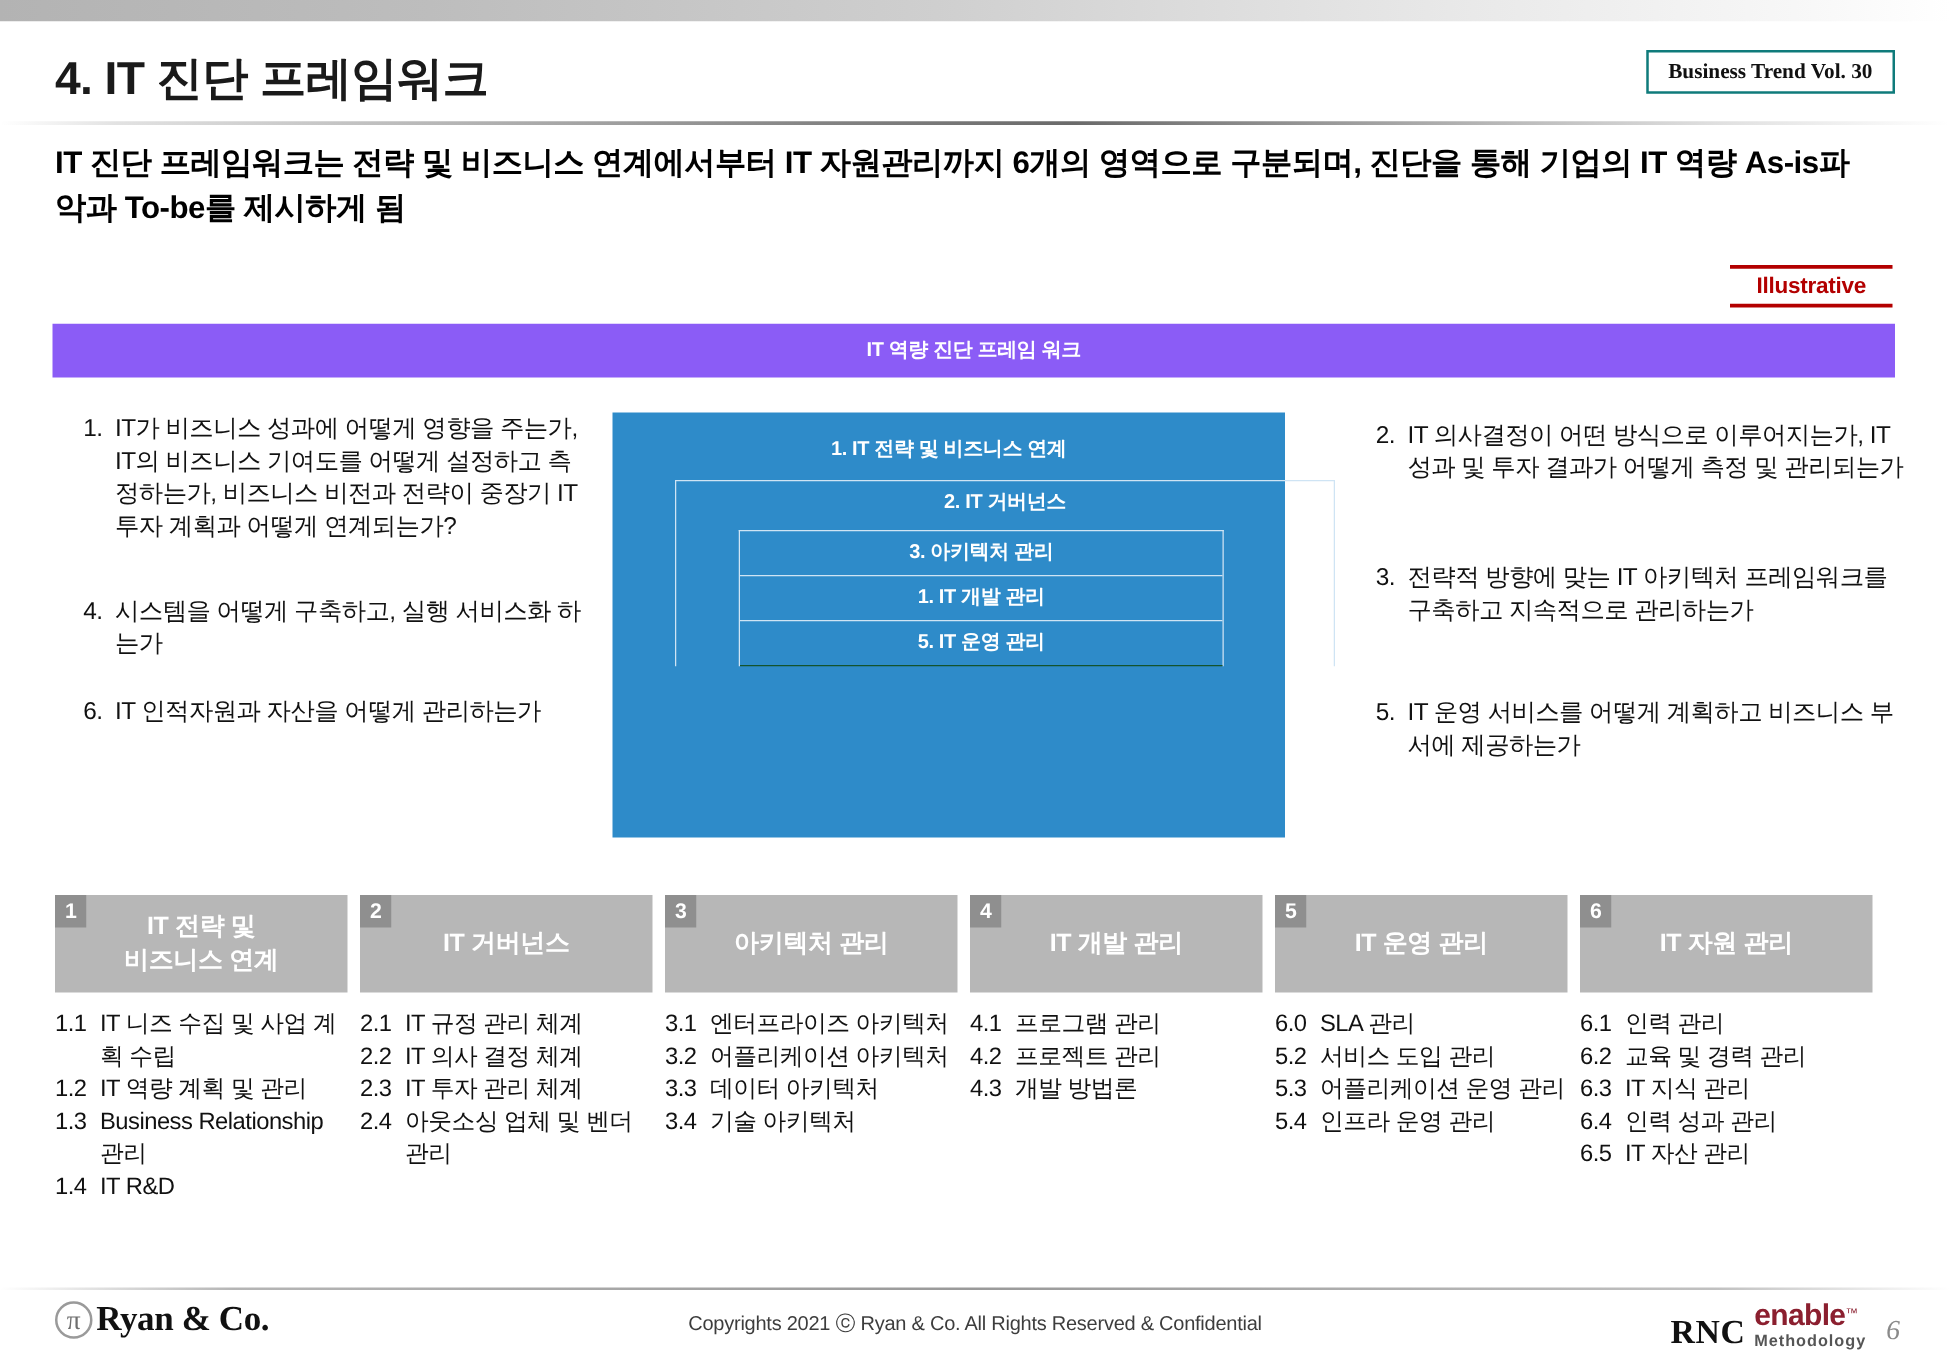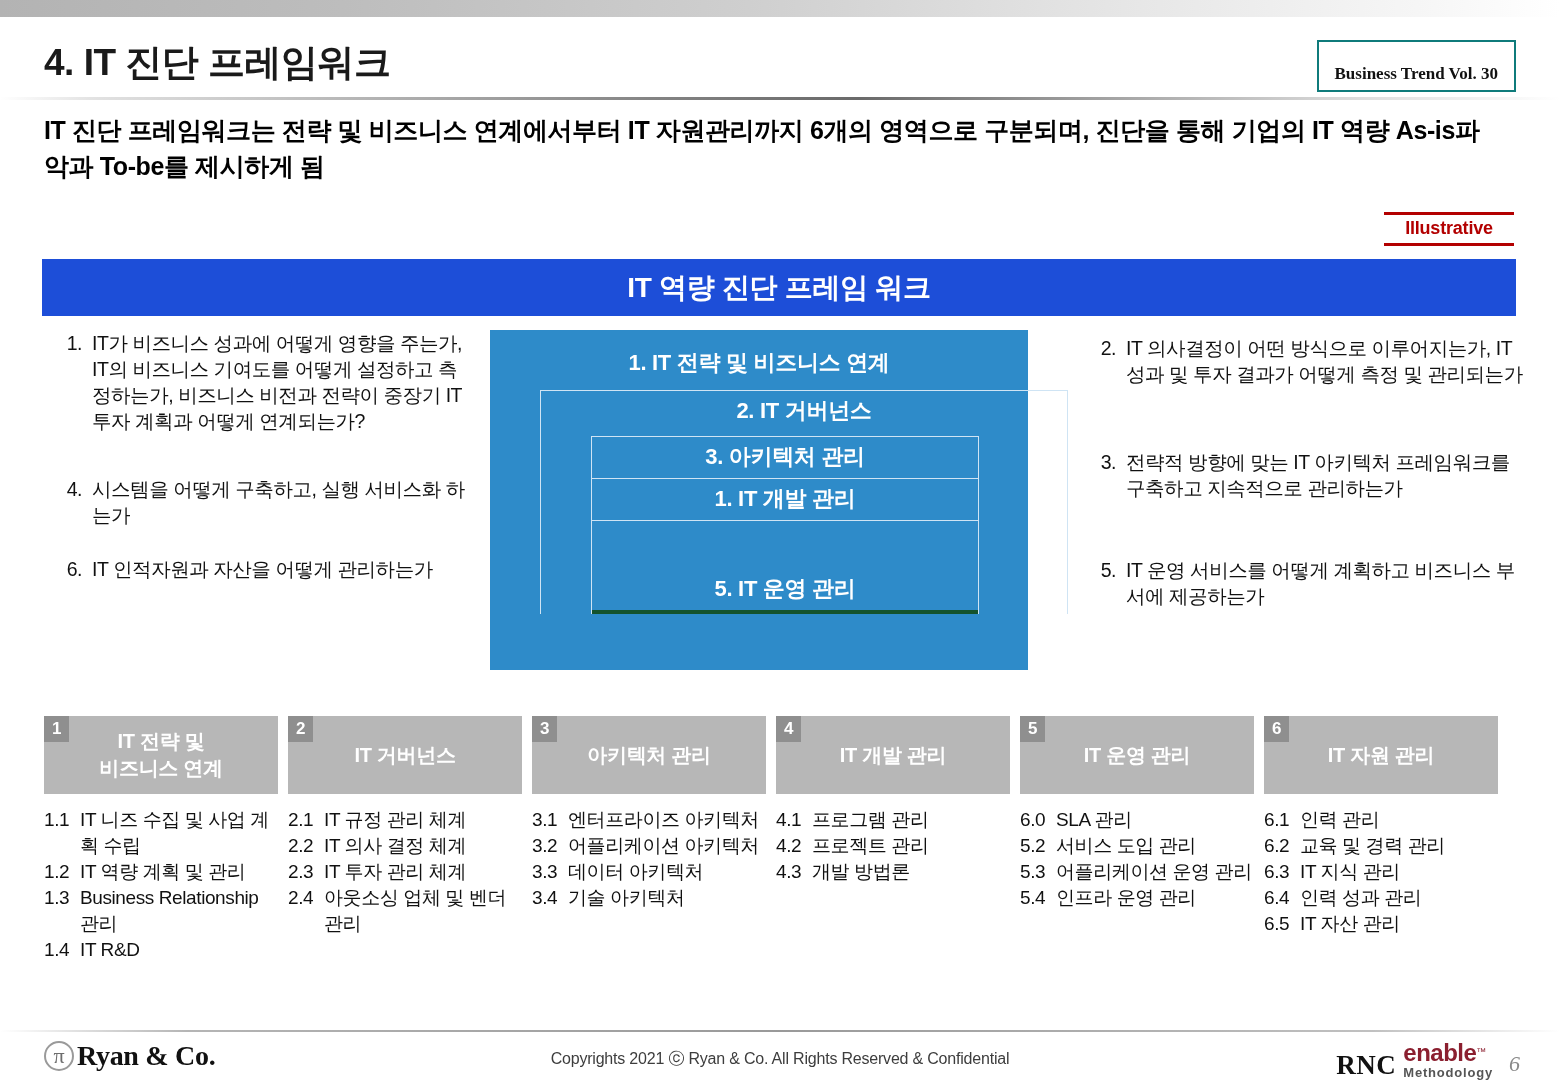--- a/index.html
+++ b/index.html
@@ -45,21 +45,21 @@
     height: 3px;
     background: linear-gradient(to right, rgba(255,255,255,0) 0%, rgba(140,140,140,0.25) 6%, rgba(90,90,90,0.75) 42%, rgba(80,80,80,0.85) 55%, rgba(150,150,150,0.3) 88%, rgba(255,255,255,0) 100%);
   }
 
   
   .trend-badge {
     position: absolute;
     right: 44px;
     top: 40px;
     border: 2px solid #0f7b7b;
-    padding: 22px 16px 6px 16px;
+    padding: 5px 16px 6px 16px;
     font-family: "Liberation Serif", "DejaVu Serif", serif;
     font-size: 17px;
     font-weight: bold;
     color: #111111;
     background: #ffffff;
     white-space: nowrap;
   }
 
   
   .subtitle {
@@ -96,24 +96,24 @@
     padding: 1px 0 2px 0;
     letter-spacing: -0.2px;
   }
 
   
   .teal-band {
     position: absolute;
     left: 42px;
     top: 259px;
     width: 1474px;
-    height: 57px;
-    background: #1d4ed8;
+    height: 43px;
+    background: #8b5cf6;
     color: #ffffff;
-    font-size: 28px;
+    font-size: 16px;
     font-weight: bold;
     display: flex;
     align-items: center;
     justify-content: center;
     letter-spacing: -0.3px;
   }
 
   
   .qlist { position: absolute; }
   .qlist.left  { left: 52px;  top: 331px;  width: 420px; }
@@ -140,21 +140,21 @@
     left: 490px;
     top: 330px;
     width: 538px;
     height: 340px;
     background: #2e8bc9;
     box-sizing: border-box;
     padding-top: 13px;
   }
   .lvl-label {
     color: #ffffff;
-    font-size: 22px;
+    font-size: 16px;
     font-weight: bold;
     text-align: center;
     letter-spacing: -0.3px;
     line-height: 1;
     padding: 9px 0 10px 0;
   }
   .box2 {
     margin: 6px 0 0 50px;
     width: 528px;
     border: 1px solid #cfe4f4;
@@ -162,21 +162,21 @@
     box-sizing: border-box;
   }
   .box3 {
     margin: 4px 0 0 50px;
     width: 388px;
     border: 1px solid #cfe4f4;
     border-bottom: none;
     box-sizing: border-box;
   }
   .box3 .lvl-label { border-bottom: 1px solid #cfe4f4; }
-  .box3 .lvl-label.last { border-bottom: 4px solid #14532d; margin-top: 48px; }
+  .box3 .lvl-label.last { border-bottom: 1px solid #14532d; }
   .box6 {
     margin: 0 0 0 50px;
     width: 438px;
     border: 1px solid #cfe4f4;
     box-sizing: border-box;
   }
 
   
   .columns {
     position: absolute;

